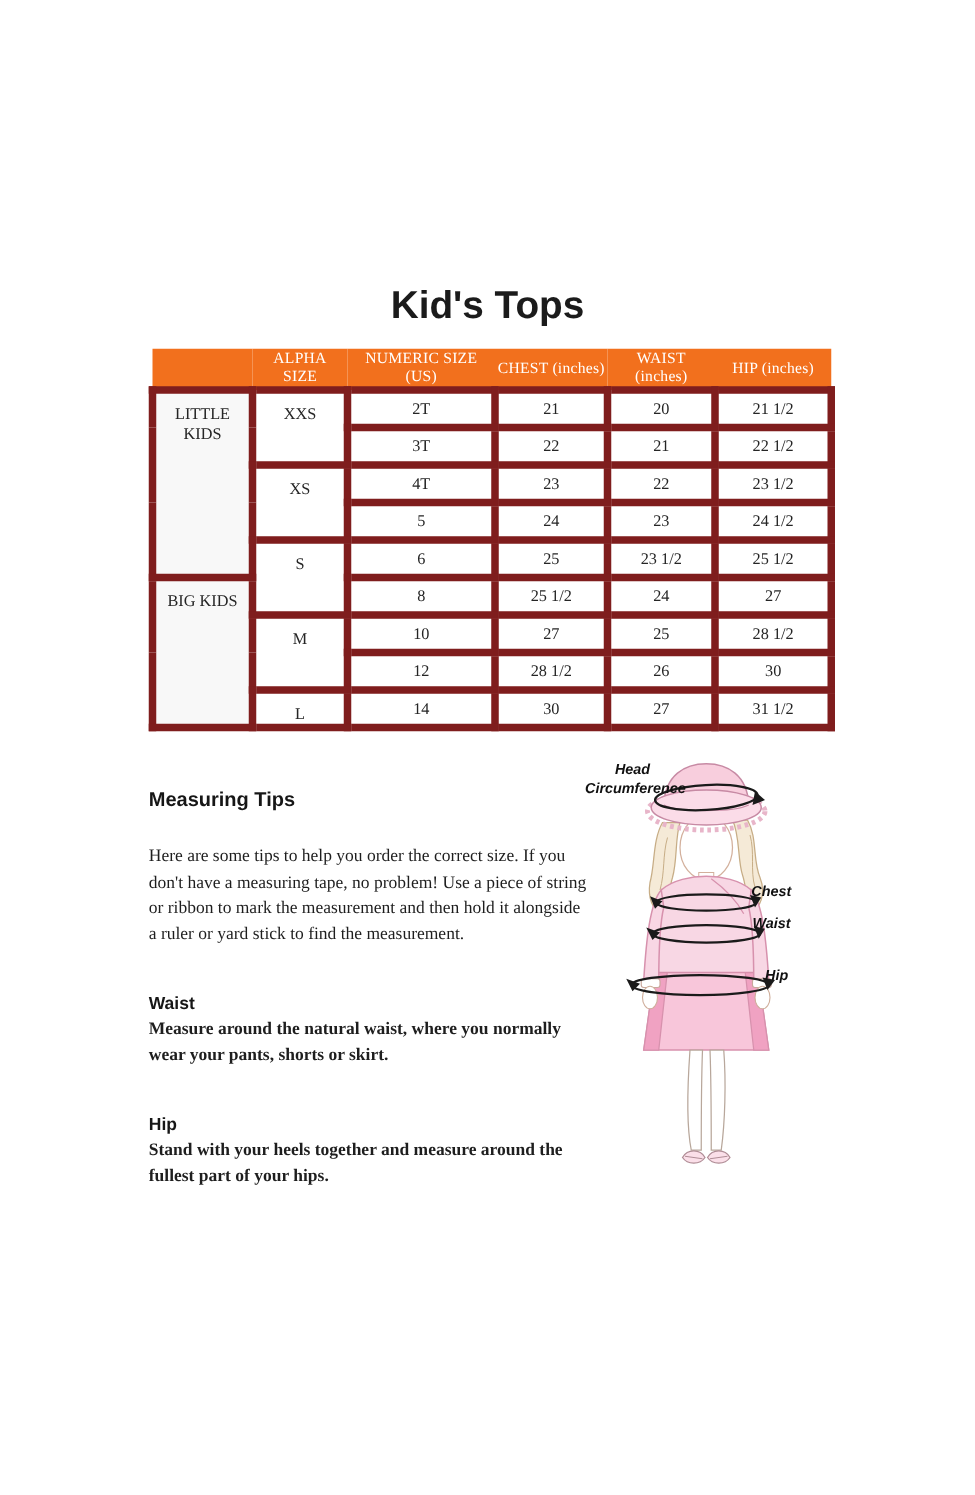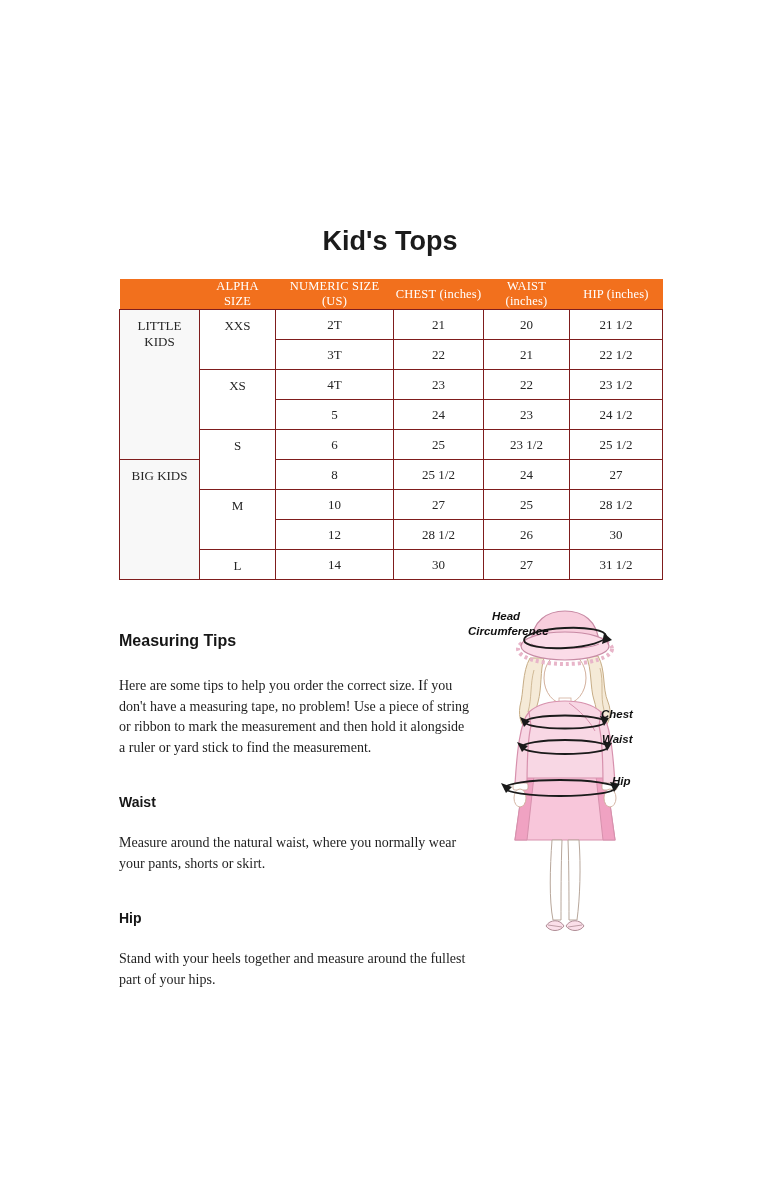--- a/index.html
+++ b/index.html
@@ -17,21 +17,21 @@
   
   .page-title {
     position: absolute;
     top: 226px;
     left: 0;
     width: 780px;
     margin: 0;
     text-align: center;
     font-family: "Liberation Sans", sans-serif;
     font-weight: 700;
-    font-size: 27px;
+    font-size: 31px;
     color: #1b1b1b;
   }
 
   
   .size-table-wrap {
     position: absolute;
     left: 119px;
     top: 279px;
     width: 543px;
   }
@@ -47,21 +47,21 @@
     color: #ffffff;
     font-weight: 400;
     font-size: 12.5px;
     letter-spacing: 0.2px;
     height: 28px;
     padding: 0 2px;
     text-align: center;
     border: none;
   }
   table.size-table td {
-    border: 1px solid #7f1d1d;
+    border: 6px solid #7f1d1d;
     height: 30px;
     padding: 0 2px;
     text-align: center;
     vertical-align: middle;
     background: #ffffff;
   }
   table.size-table td.span-cell {
     vertical-align: top;
     padding-top: 8px;
   }
@@ -90,21 +90,21 @@
     font-size: 14px;
     line-height: 20.5px;
   }
   .tips .section-heading {
     margin: 36px 0 0 0;
     font-family: "Liberation Sans", sans-serif;
     font-weight: 700;
     font-size: 14px;
     color: #161616;
   }
-  .tips .section-body { margin-top: 23px; }
+  .tips .section-body { margin-top: 4px; font-weight: bold; }
 
   
   .figure {
     position: absolute;
     left: 468px;
     top: 600px;
     width: 212px;
     height: 345px;
   }
   .figure svg { position: absolute; left: 0; top: 0; }

